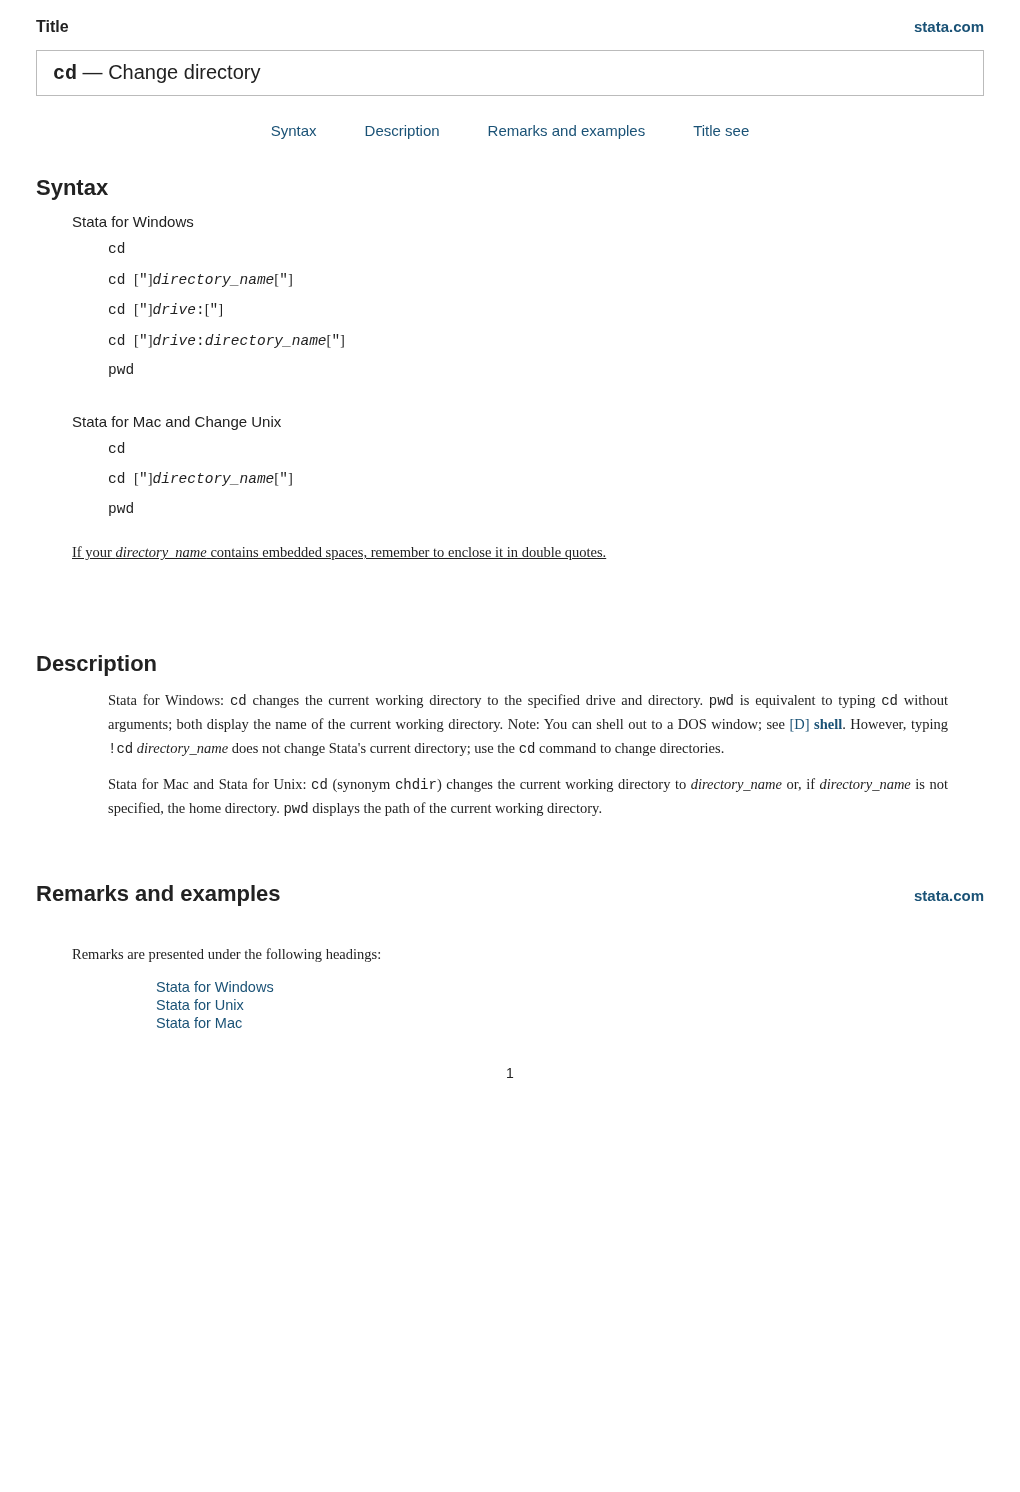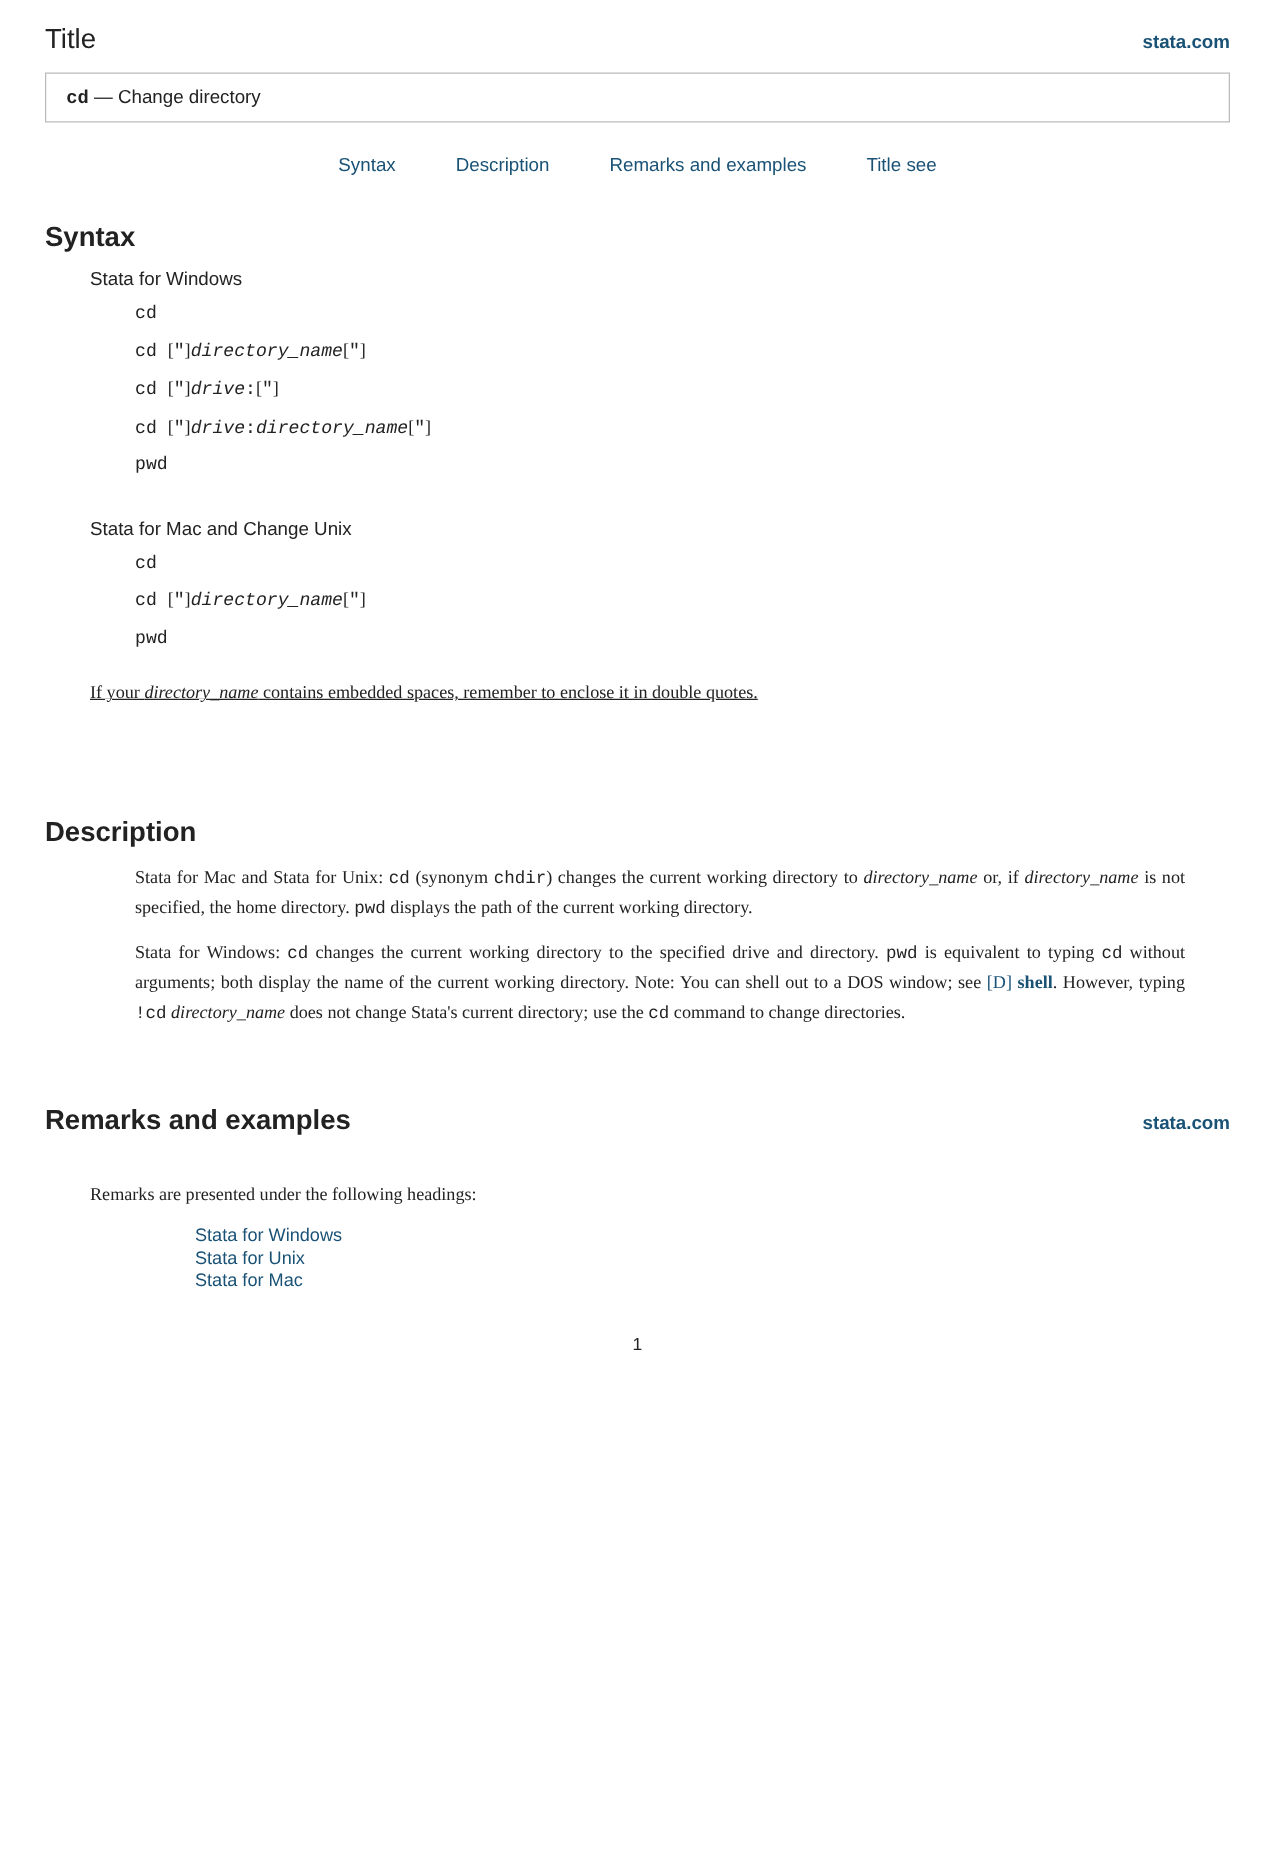--- a/index.html
+++ b/index.html
@@ -13,37 +13,37 @@
       padding: 0;
     }
     .page-header {
       display: flex;
       justify-content: space-between;
       align-items: baseline;
       padding: 18px 36px 6px 36px;
       border-bottom: none;
     }
     .page-title {
-      font-weight: normal;
-      font-size: 22px;
+      font-weight: bold;
+      font-size: 16px;
       font-family: Arial, sans-serif;
     }
     .stata-com-link {
       color: #1a5276;
       font-size: 15px;
       font-family: Arial, sans-serif;
       font-weight: bold;
       text-decoration: none;
     }
     .command-box {
       border: 1px solid #bbb;
       margin: 8px 36px 16px 36px;
       padding: 10px 16px;
       font-family: Arial, sans-serif;
-      font-size: 15px;
+      font-size: 20px;
     }
     .command-box .cmd-mono {
       font-family: "Courier New", Courier, monospace;
       font-weight: bold;
     }
     .nav-bar {
       display: flex;
       justify-content: center;
       gap: 48px;
       padding: 10px 0 18px 0;
@@ -182,31 +182,31 @@
   </p>
 </div>
 
 <div class="spacer"></div>
 <div class="spacer"></div>
 
 <div class="section" id="description">
   <div class="section-title">Description</div>
 
   <p class="desc-para">
-    Stata for Mac and Stata for Unix: <span class="mono">cd</span> (synonym <span class="mono">chdir</span>) changes the current working directory to
-    <span class="italic">directory_name</span> or, if <span class="italic">directory_name</span> is not specified, the home directory. <span class="mono">pwd</span> displays the path of
-    the current working directory.
-  </p>
-
-  <p class="desc-para">
     Stata for Windows: <span class="mono">cd</span> changes the current working directory to the specified drive and directory.
     <span class="mono">pwd</span> is equivalent to typing <span class="mono">cd</span> without arguments; both display the name of the current working
     directory. Note: You can shell out to a DOS window; see <a class="inline-link" href="#">[D] <strong>shell</strong></a>. However, typing <span class="mono">!cd</span> <span class="italic">directory_name</span>
     does not change Stata's current directory; use the <span class="mono">cd</span> command to change directories.
   </p>
+
+  <p class="desc-para">
+    Stata for Mac and Stata for Unix: <span class="mono">cd</span> (synonym <span class="mono">chdir</span>) changes the current working directory to
+    <span class="italic">directory_name</span> or, if <span class="italic">directory_name</span> is not specified, the home directory. <span class="mono">pwd</span> displays the path of
+    the current working directory.
+  </p>
 </div>
 
 <div class="spacer"></div>
 
 <div class="section" id="remarks">
   <div class="section-title-with-link">
     <span class="section-title">Remarks and examples</span>
     <a class="stata-com-link" href="#">stata.com</a>
   </div>
 

